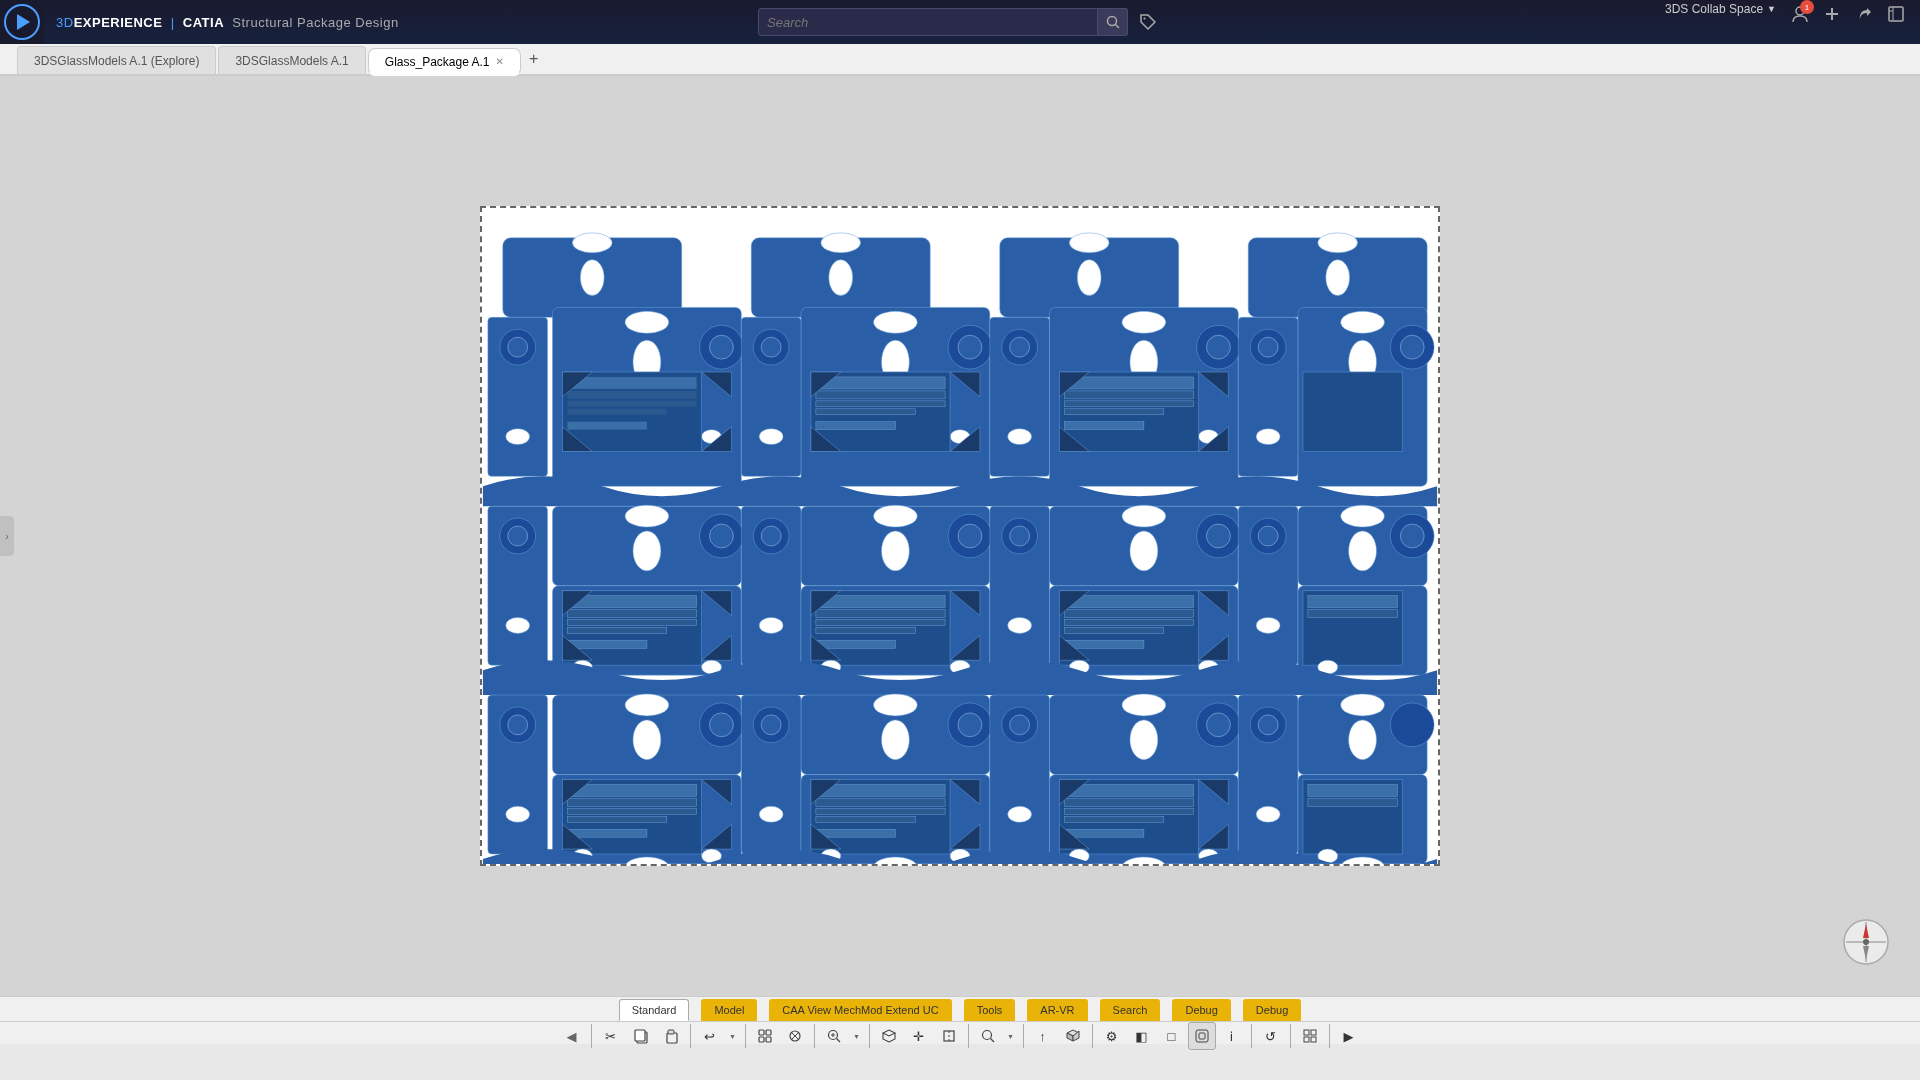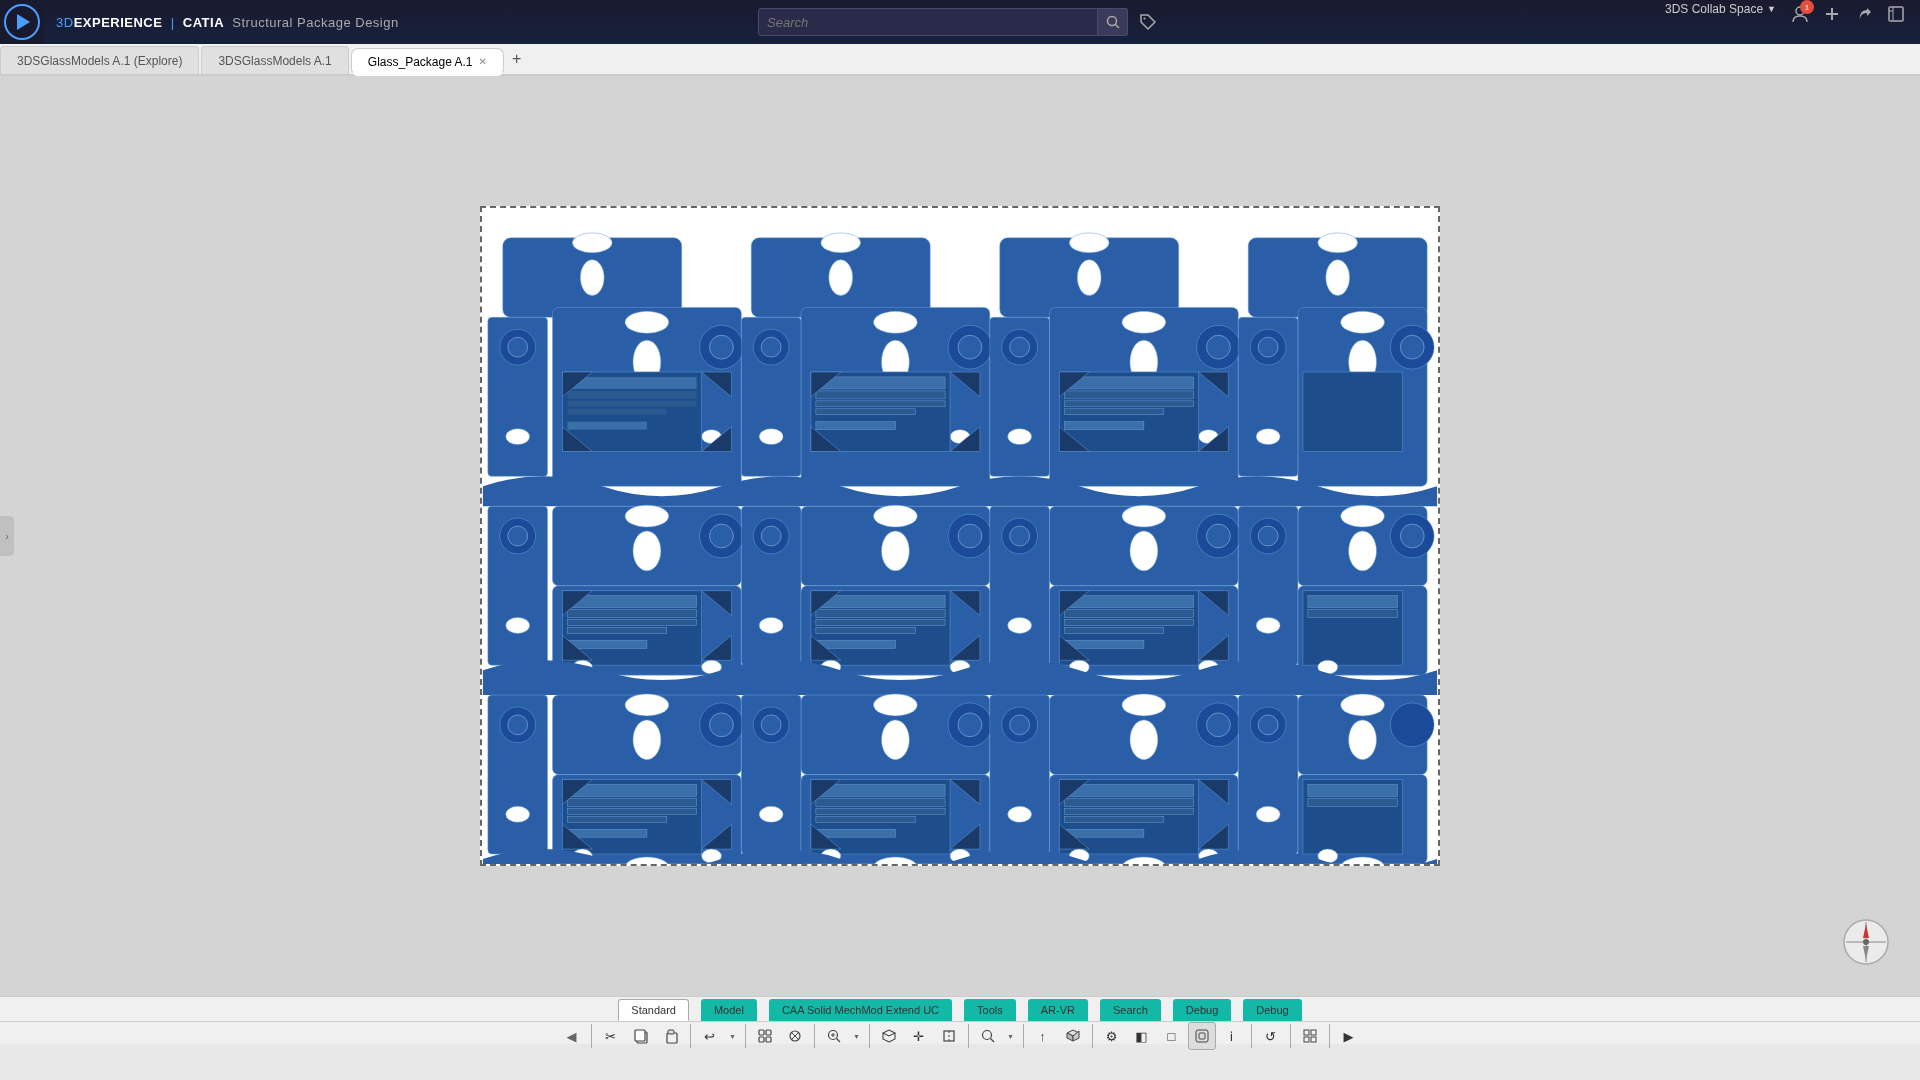--- a/index.html
+++ b/index.html
@@ -72,21 +72,21 @@
       width: 14px; height: 14px; border-radius: 50%; background: #e74c3c;
       color: #fff; font-size: 8px; display: flex; align-items: center; justify-content: center;
     }
 
     
     #tabs-bar {
       width: 100%; height: 32px;
       background: #f0f0f0;
       display: flex; align-items: flex-end;
       border-bottom: 2px solid #ccc;
-      padding-left: 0;
+      padding-left: 17px;
     }
     .tab {
       height: 28px; padding: 0 16px;
       display: flex; align-items: center; gap: 6px;
       font-size: 12px; cursor: pointer;
       border: 1px solid #ccc; border-bottom: none;
       border-radius: 4px 4px 0 0;
       background: #e0e0e0; color: #555; margin-right: 2px;
     }
     .tab.active {
@@ -144,21 +144,21 @@
       border-top: 1px solid #ccc;
     }
     #toolbar-tabs {
       display: flex; align-items: center; height: 26px;
       border-bottom: 1px solid #ccc; width: 100%;
       justify-content: center; gap: 12px; padding-top: 2px;
     }
     .toolbar-tab {
       font-size: 11px; padding: 2px 12px; cursor: pointer; color: #333;
       border: 1px solid transparent; border-radius: 3px 3px 0 0;
-      background: #14b8a6; height: 22px; display: flex; align-items: center;
+      background: #eab308; height: 22px; display: flex; align-items: center;
     }
     .toolbar-tab.active {
       background: #fff; border-color: #aaa; border-bottom: 1px solid #fff;
     }
     #toolbar-icons {
       display: flex; align-items: center; height: 36px;
       gap: 2px; padding: 0 8px;
     }
     .tb-icon {
       width: 28px; height: 28px;
@@ -582,21 +582,21 @@
       <polygon points="24,6 21,20 27,20" fill="#cc3333"></polygon>
       <polygon points="24,42 21,28 27,28" fill="#888"></polygon>
     </svg>
   </div>
 </div>
 
 <div id="bottom-toolbar">
   <div id="toolbar-tabs">
     <div class="toolbar-tab active">Standard</div>
     <div class="toolbar-tab">Model</div>
-    <div class="toolbar-tab">CAA Solid MechMod Extend UC</div>
+    <div class="toolbar-tab">CAA View MechMod Extend UC</div>
     <div class="toolbar-tab">Tools</div>
     <div class="toolbar-tab">AR-VR</div>
     <div class="toolbar-tab">Search</div>
     <div class="toolbar-tab">Debug</div>
     <div class="toolbar-tab">Debug</div>
   </div>
   <div id="toolbar-icons">
 
     <div class="tb-icon" style="color:#666">◀</div>
     <div class="tb-sep"></div>

